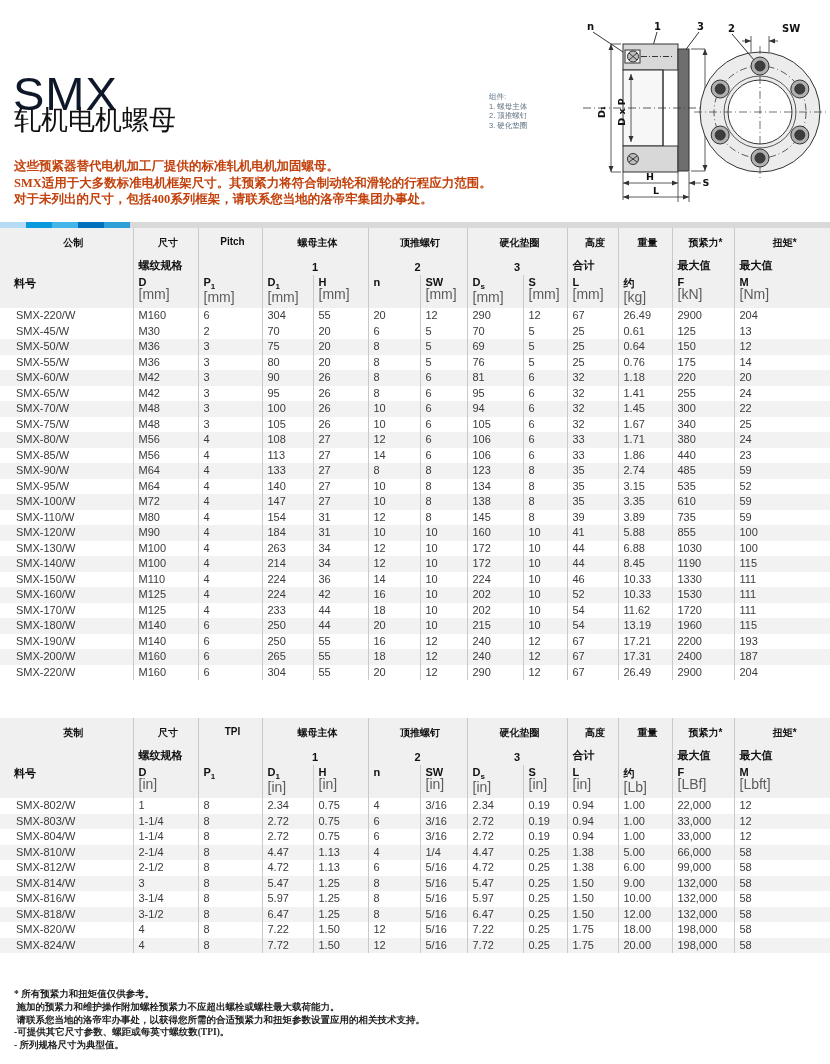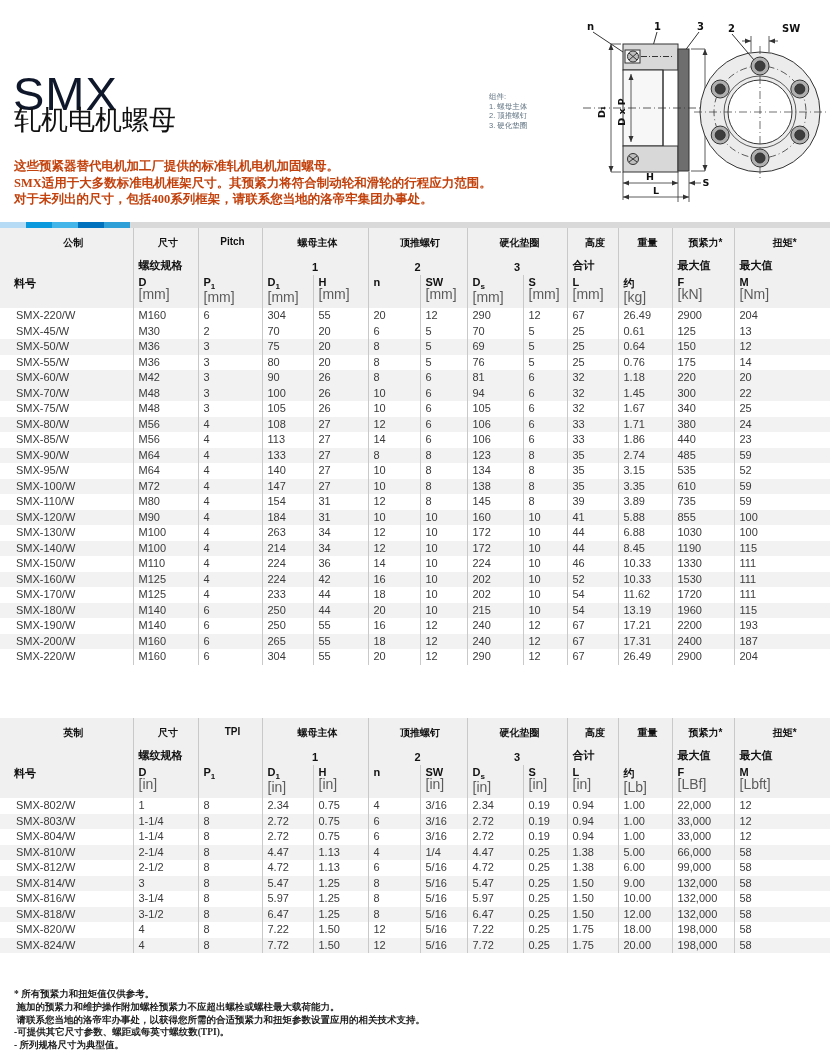--- a/index.html
+++ b/index.html
@@ -313,20 +313,35 @@
           <td class="sep">26</td>
           <td class="sep">8</td>
           <td class="sep">6</td>
           <td class="sep">81</td>
           <td class="sep">6</td>
           <td class="sep">32</td>
           <td class="sep">1.18</td>
           <td class="sep">220</td>
           <td class="sep">20</td>
         </tr>
+        <tr>
+          <td class="part">SMX-65/W</td>
+          <td class="sep">M42</td>
+          <td class="sep">3</td>
+          <td class="sep">95</td>
+          <td class="sep">26</td>
+          <td class="sep">8</td>
+          <td class="sep">6</td>
+          <td class="sep">95</td>
+          <td class="sep">6</td>
+          <td class="sep">32</td>
+          <td class="sep">1.41</td>
+          <td class="sep">255</td>
+          <td class="sep">24</td>
+        </tr>
         <tr class="shade">
           <td class="part">SMX-70/W</td>
           <td class="sep">M48</td>
           <td class="sep">3</td>
           <td class="sep">100</td>
           <td class="sep">26</td>
           <td class="sep">10</td>
           <td class="sep">6</td>
           <td class="sep">94</td>
           <td class="sep">6</td>

